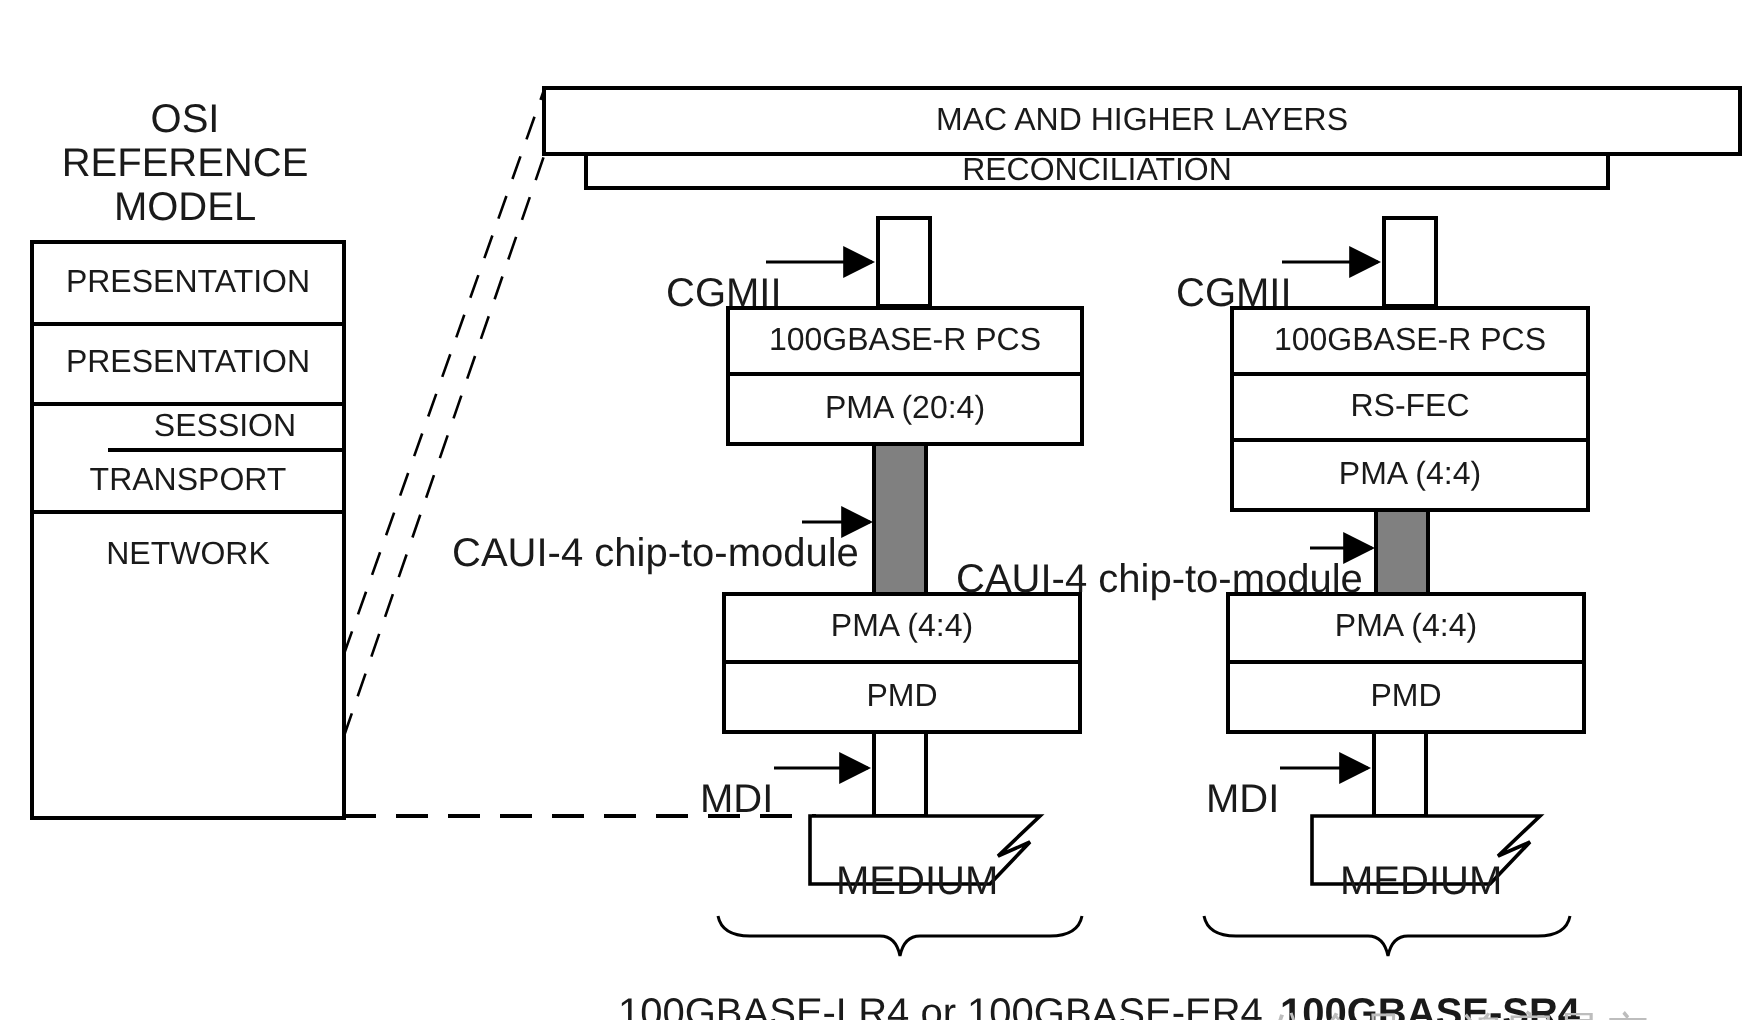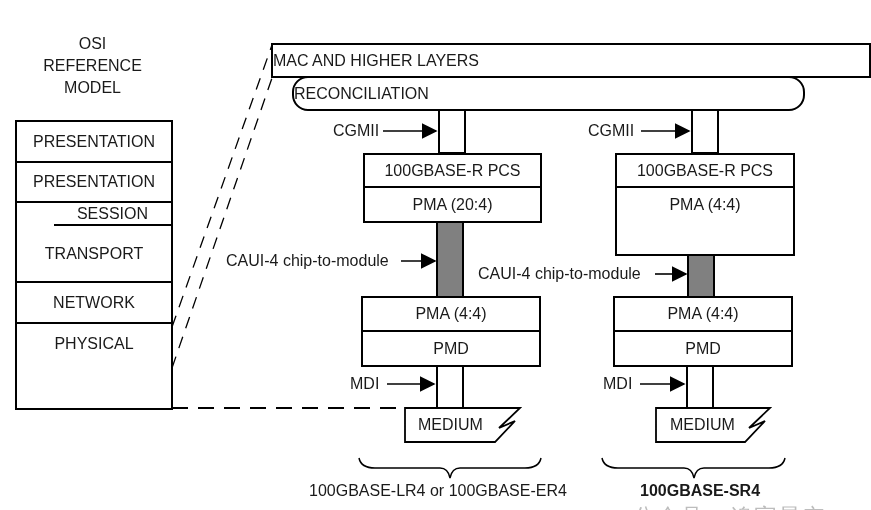--- a/index.html
+++ b/index.html
@@ -1,22 +1,22 @@
 <!DOCTYPE html>
 <html><head>
 <meta charset="utf-8">
 <style>
   html, body { margin:0; padding:0; background:#ffffff; }
   body { width:871px; height:510px; position:relative; overflow:hidden;
          font-family:"Liberation Sans", sans-serif; color:#1a1a1a; }
   svg { position:absolute; left:0; top:0; }
-  .lbl { position:absolute; font-size:16px; line-height:18px; white-space:nowrap; }
+  .lbl { position:absolute; font-size:20px; line-height:18px; white-space:nowrap;margin-top:16px; }
   .ctr { text-align:center; }
   .box { position:absolute; border:2px solid #000; box-sizing:border-box; background:#fff;
-         display:flex; align-items:center; justify-content:flex-start; font-size:16px; }
+         display:flex; align-items:center; justify-content:center; font-size:16px; }
   .stack { position:absolute; border:2px solid #000; box-sizing:border-box; background:#fff; }
   .stack > div { display:flex; align-items:center; justify-content:center; font-size:16px;
                  border-bottom:2px solid #000; box-sizing:border-box; }
   .stack > div:last-child { border-bottom:none; }
   .wm { position:absolute; font-size:22px; color:#bdbdbd; letter-spacing:2px; }
 </style>
 </head>
 <body>
 
 <svg width="871" height="510">
@@ -55,49 +55,49 @@
 <div class="lbl ctr" style="left:20px; top:33px; width:145px; line-height:22px;">
   <div>OSI</div>
   <div>REFERENCE</div>
   <div>MODEL</div>
 </div>
 
 <div class="stack" style="left:15px; top:120px; width:158px; height:290px;">
   <div style="height:41px;">PRESENTATION</div>
   <div style="height:40px;">PRESENTATION</div>
   <div style="height:23px;margin-left:37px;">SESSION</div>
-  <div style="height:57px;">TRANSPORT</div>
+  <div style="height:31px;">TRANSPORT</div>
   <div style="height:41px;">NETWORK</div>
-  <div style="height:40px;">PHYSICAL</div>
 </div>
 
 <div class="box" style="left:271px; top:43px; width:600px; height:35px;">
   <span>MAC AND HIGHER LAYERS</span>
 </div>
-<div class="box" style="left:292px; top:76px; width:513px; height:35px;border-radius:16px;">
+<div class="box" style="left:292px; top:76px; width:513px; height:19px;">
   <span>RECONCILIATION</span>
 </div>
 
 <div class="lbl" style="left:333px; top:122px;">CGMII</div>
 <div class="stack" style="left:363px; top:153px; width:179px; height:70px;">
   <div style="height:33px;">100GBASE-R PCS</div>
   <div style="height:33px;">PMA (20:4)</div>
 </div>
 <div class="lbl" style="left:226px; top:252px;">CAUI-4 chip-to-module</div>
 <div class="stack" style="left:361px; top:296px; width:180px; height:71px;">
   <div style="height:34px;">PMA (4:4)</div>
   <div style="height:33px;">PMD</div>
 </div>
 <div class="lbl" style="left:350px; top:375px;">MDI</div>
 <div class="lbl" style="left:418px; top:416px;">MEDIUM</div>
 <div class="lbl" style="left:309px; top:482px;">100GBASE-LR4 or 100GBASE-ER4</div>
 
 <div class="lbl" style="left:588px; top:122px;">CGMII</div>
 <div class="stack" style="left:615px; top:153px; width:180px; height:103px;">
   <div style="height:33px;">100GBASE-R PCS</div>
+  <div style="height:33px;">RS-FEC</div>
   <div style="height:33px;">PMA (4:4)</div>
 </div>
 <div class="lbl" style="left:478px; top:265px;">CAUI-4 chip-to-module</div>
 <div class="stack" style="left:613px; top:296px; width:180px; height:71px;">
   <div style="height:34px;">PMA (4:4)</div>
   <div style="height:33px;">PMD</div>
 </div>
 <div class="lbl" style="left:603px; top:375px;">MDI</div>
 <div class="lbl" style="left:670px; top:416px;">MEDIUM</div>
 <div class="lbl" style="left:640px; top:482px;font-weight:bold;">100GBASE-SR4</div>

